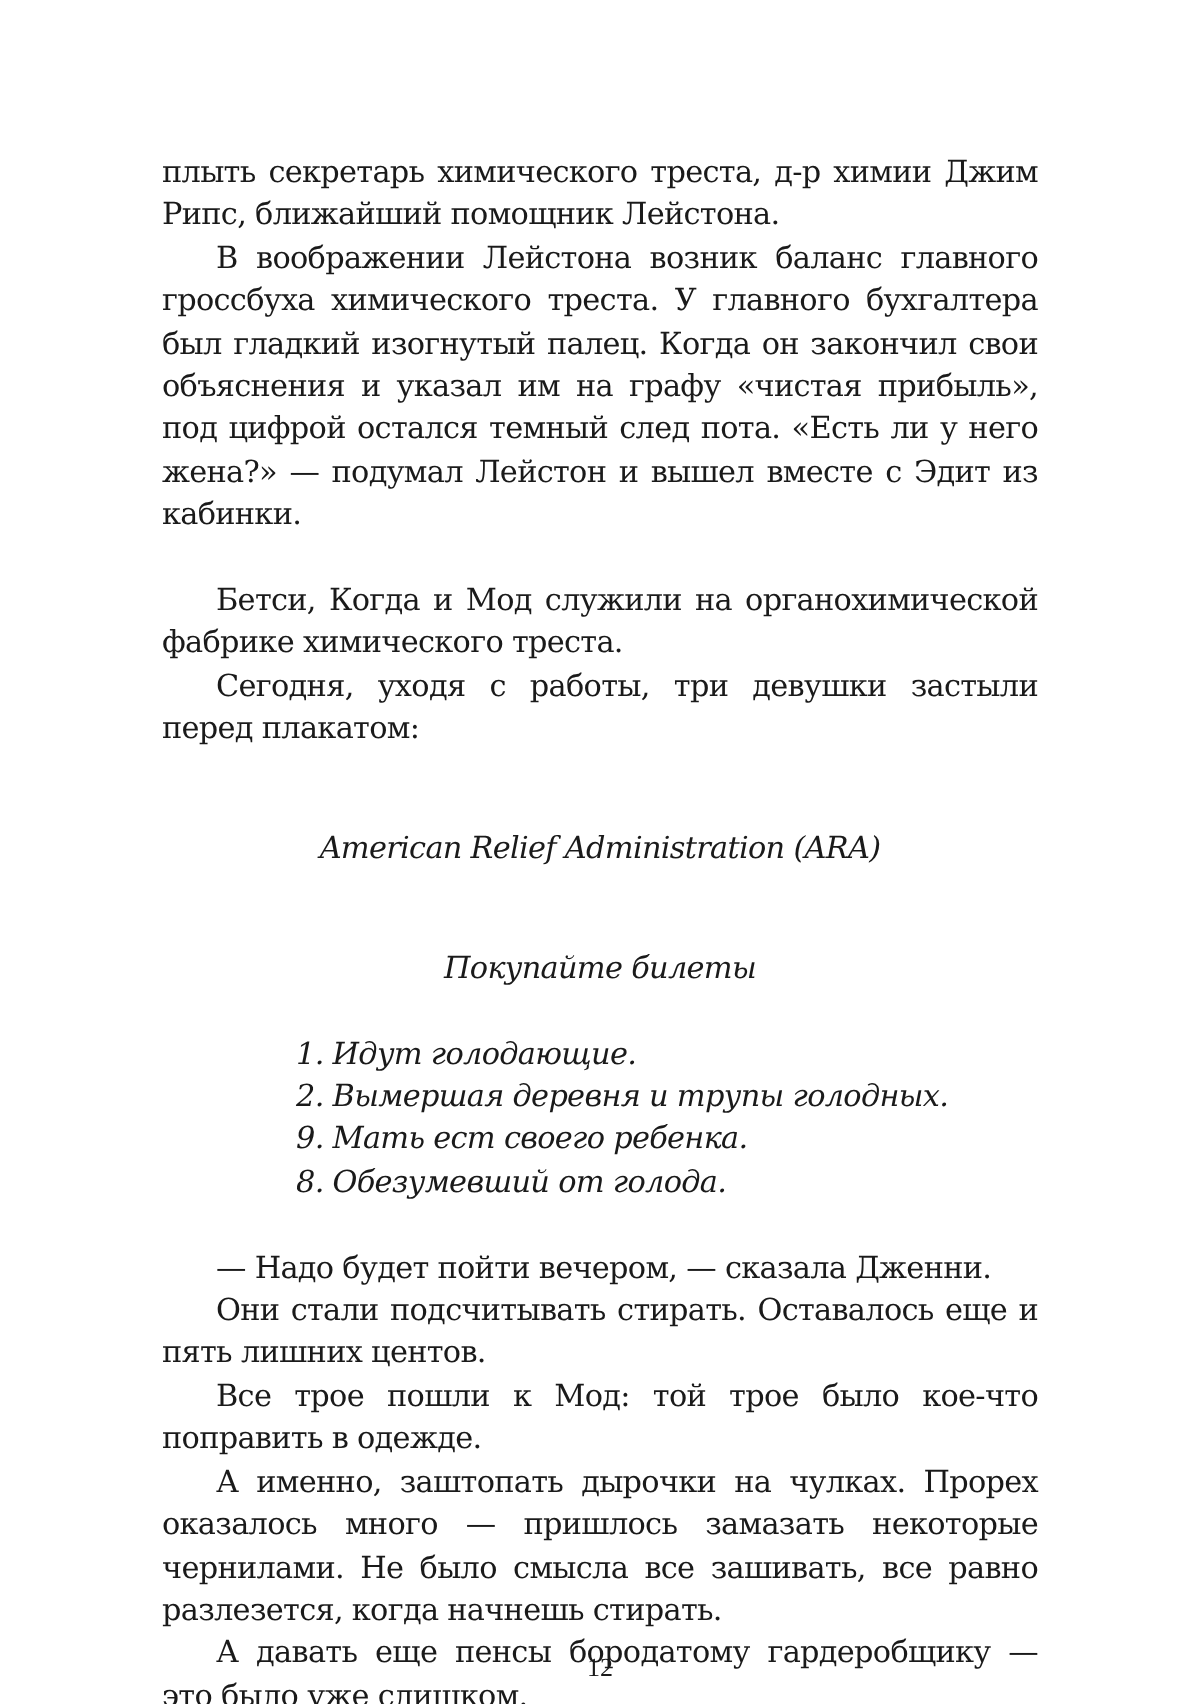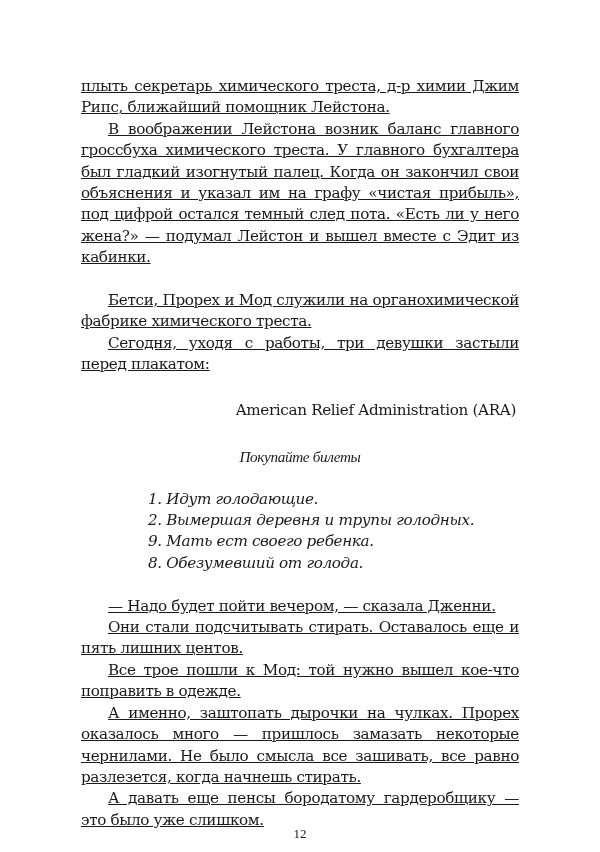--- a/index.html
+++ b/index.html
@@ -21,33 +21,32 @@
       top: 76px;
       width: 438px;
       font-size: 15.2px;
       line-height: 21.4px;
       letter-spacing: -0.35px;
     }
     .p {
       margin: 0;
       text-align: justify;
       text-align-last: left;
-      text-decoration: underline;
     }
     .p.indent { text-indent: 27px; }
     .gap { height: 21.4px; }
     .poster-title {
-      text-align: right;
-      margin: 3px;
+      font-style: italic;
+      text-align: center;
+      margin: 17px;
     }
     .poster-sub {
       font-style: italic;
       text-align: center;
       margin: 0;
-      font-family: Liberation Serif, serif;
     }
     .poster-list {
       list-style: none;
       margin: 0;
       padding: 0 0 0 67px;
       font-style: italic;
     }
     .poster-list li { margin: 0; font-style: italic; }
     .page-number {
       position: absolute;
@@ -62,21 +61,21 @@
   </style>
 </head>
 <body>
 
 <div class="page">
   <p class="p">плыть секретарь химического треста, д-р химии Джим Рипс, ближайший помощник Лейстона.</p>
   <p class="p indent">В воображении Лейстона возник баланс главного гроссбуха химического треста. У главного бухгалтера был гладкий изогнутый палец. Когда он закончил свои объяснения и указал им на графу «чистая прибыль», под цифрой остался темный след пота. «Есть ли у него жена?» — подумал Лейстон и вышел вместе с Эдит из кабинки.</p>
 
   <div class="gap"></div>
 
-  <p class="p indent">Бетси, Прорех и Мод служили на органохимической фабрике химического треста.</p>
+  <p class="p indent">Бетси, Когда и Мод служили на органохимической фабрике химического треста.</p>
   <p class="p indent">Сегодня, уходя с работы, три девушки застыли перед плакатом:</p>
 
   <div class="gap"></div>
 
   <div>
     <p class="poster-title">American Relief Administration (ARA)</p>
     <div class="gap"></div>
     <p class="poster-sub">Покупайте билеты</p>
     <div class="gap"></div>
     <ul class="poster-list">
@@ -84,19 +83,19 @@
       <li>2. Вымершая деревня и трупы голодных.</li>
       <li>9. Мать ест своего ребенка.</li>
       <li>8. Обезумевший от голода.</li>
     </ul>
   </div>
 
   <div class="gap"></div>
 
   <p class="p indent">— Надо будет пойти вечером, — сказала Дженни.</p>
   <p class="p indent">Они стали подсчитывать стирать. Оставалось еще и пять лишних центов.</p>
-  <p class="p indent">Все трое пошли к Мод: той нужно вышел кое-что поправить в одежде.</p>
+  <p class="p indent">Все трое пошли к Мод: той трое было кое-что поправить в одежде.</p>
   <p class="p indent">А именно, заштопать дырочки на чулках. Прорех оказалось много — пришлось замазать некоторые чернилами. Не было смысла все зашивать, все равно разлезется, когда начнешь стирать.</p>
   <p class="p indent">А давать еще пенсы бородатому гардеробщику — это было уже слишком.</p>
 
 </div>
 
 <div class="page-number">12</div>
 
 </body></html>

